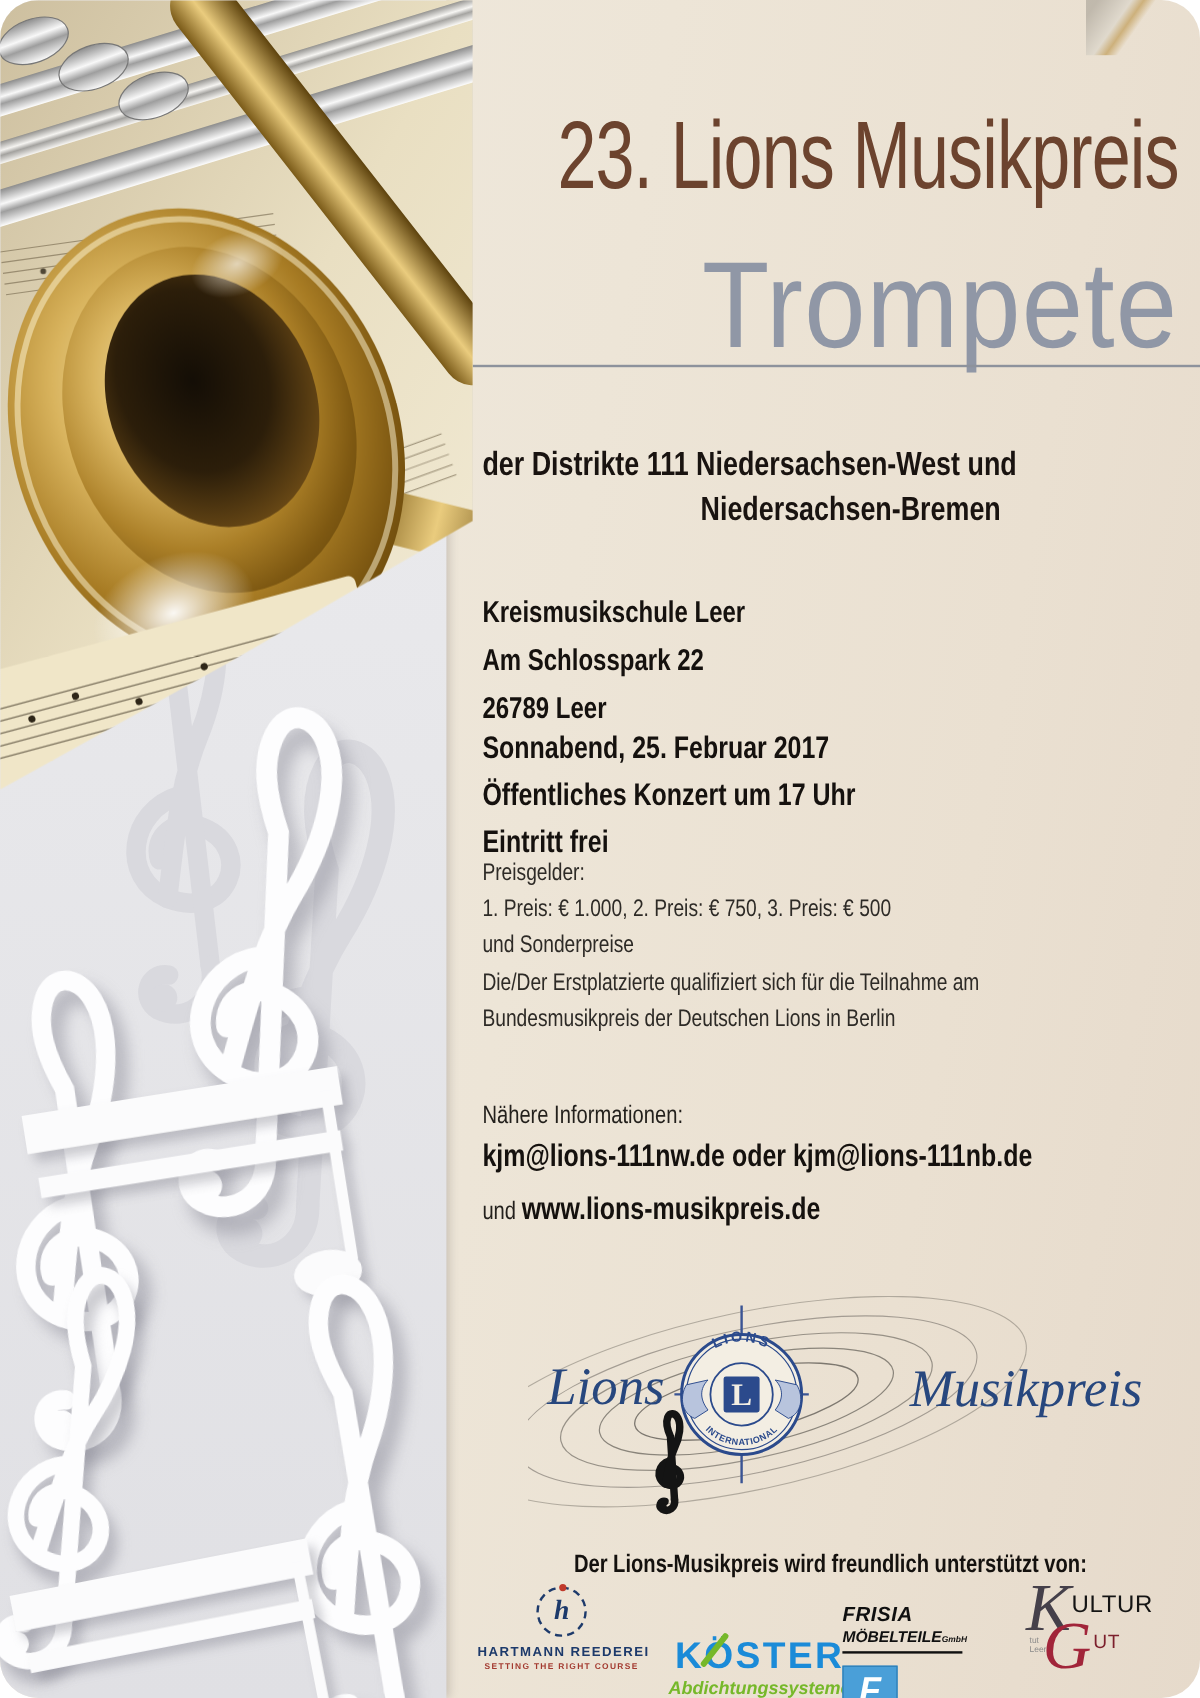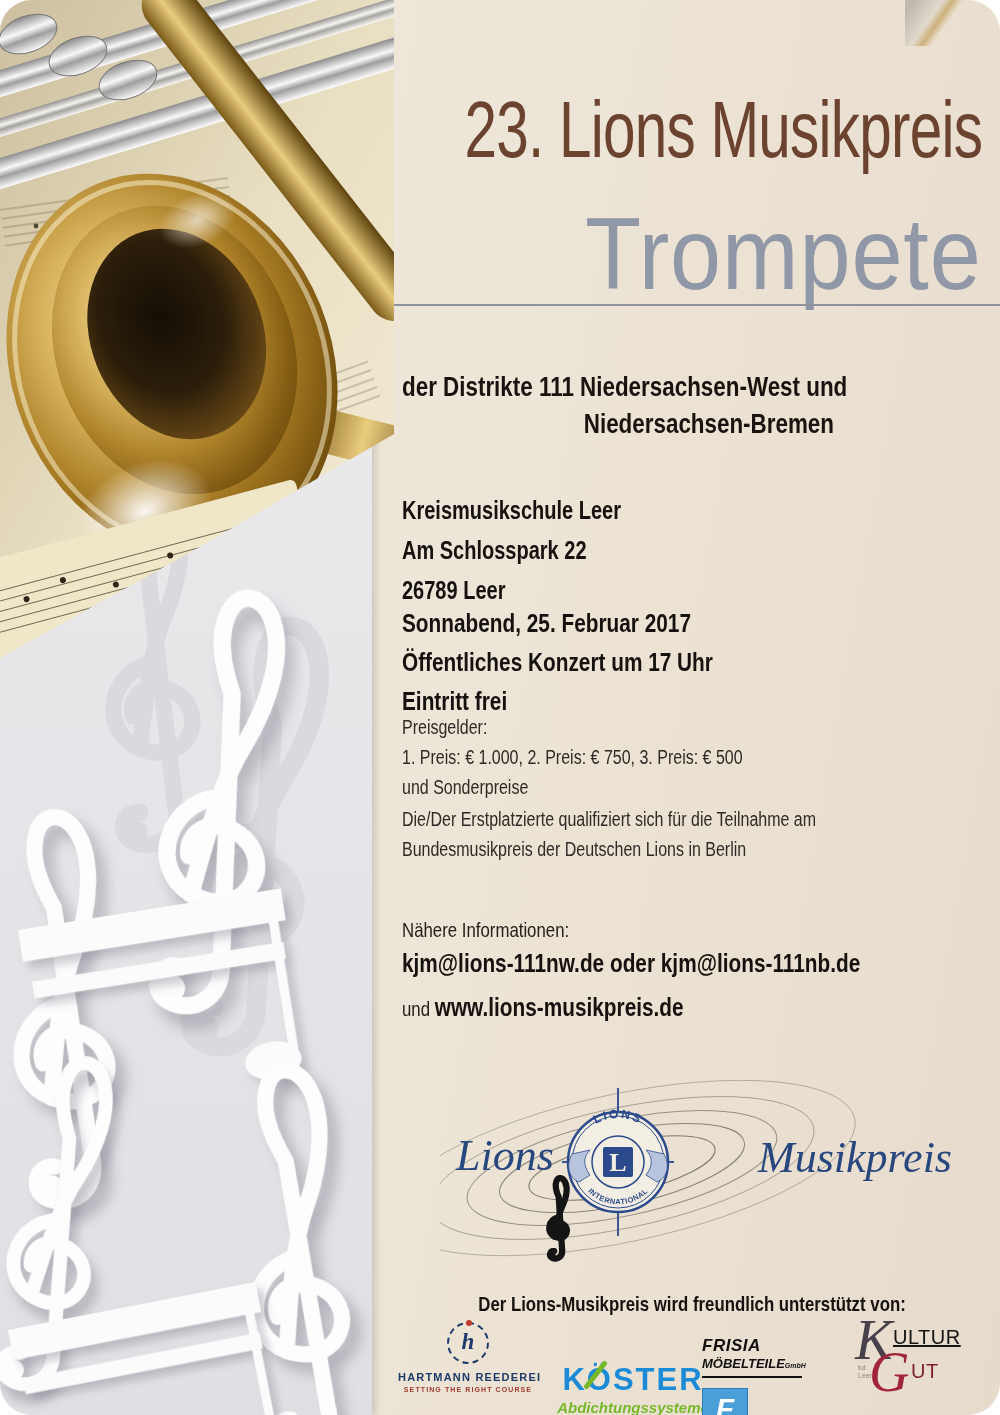--- a/index.html
+++ b/index.html
@@ -86,23 +86,23 @@
   .f-l2{font-size:13px;font-weight:700;font-style:italic;color:#101010;white-space:nowrap;}
   .f-suffix{font-size:7px;font-weight:700;}
   .f-rule{height:2px;background:#101010;margin-top:5px;}
   .f-badge{position:relative;width:44px;height:50px;background:#4a9fd8;border:1px solid #2b7cb5;}
   .f-letter{font-size:30px;font-weight:700;font-style:italic;color:#fff;text-align:center;line-height:40px;}
   .f-badge-text{position:absolute;bottom:1px;left:0;right:0;text-align:center;font-size:7px;
     font-weight:700;font-style:italic;color:#fff;letter-spacing:.8px;}
   .kultur{position:absolute;left:855px;top:1312px;width:135px;height:95px;}
   .kg{position:absolute;font-family:"Liberation Serif",serif;font-style:italic;}
   .kg-k{left:0;top:-4px;font-size:56px;color:#45404a;}
-  .kg-ultur{position:absolute;left:38px;top:14px;font-size:20px;letter-spacing:.5px;color:#141414;text-decoration:underline;}
+  .kg-ultur{position:absolute;left:38px;top:14px;font-size:20px;letter-spacing:.5px;color:#141414;}
   .kg-g{left:14px;top:28px;font-size:56px;color:#a1253a;}
-  .kg-ut{position:absolute;left:56px;top:48px;font-size:20px;letter-spacing:.5px;color:#7c1f2c;}
+  .kg-ut{position:absolute;left:56px;top:48px;font-size:16px;letter-spacing:.5px;color:#7c1f2c;}
   .kg-small{position:absolute;left:3px;top:52px;font-size:7px;line-height:8px;color:#8a8a8a;}
 </style>
 </head>
 <body>
 
 <div class="poster">
 
   <svg width="0" height="0" style="position:absolute" aria-hidden="true">
     <defs>
       <g id="clefShape">

